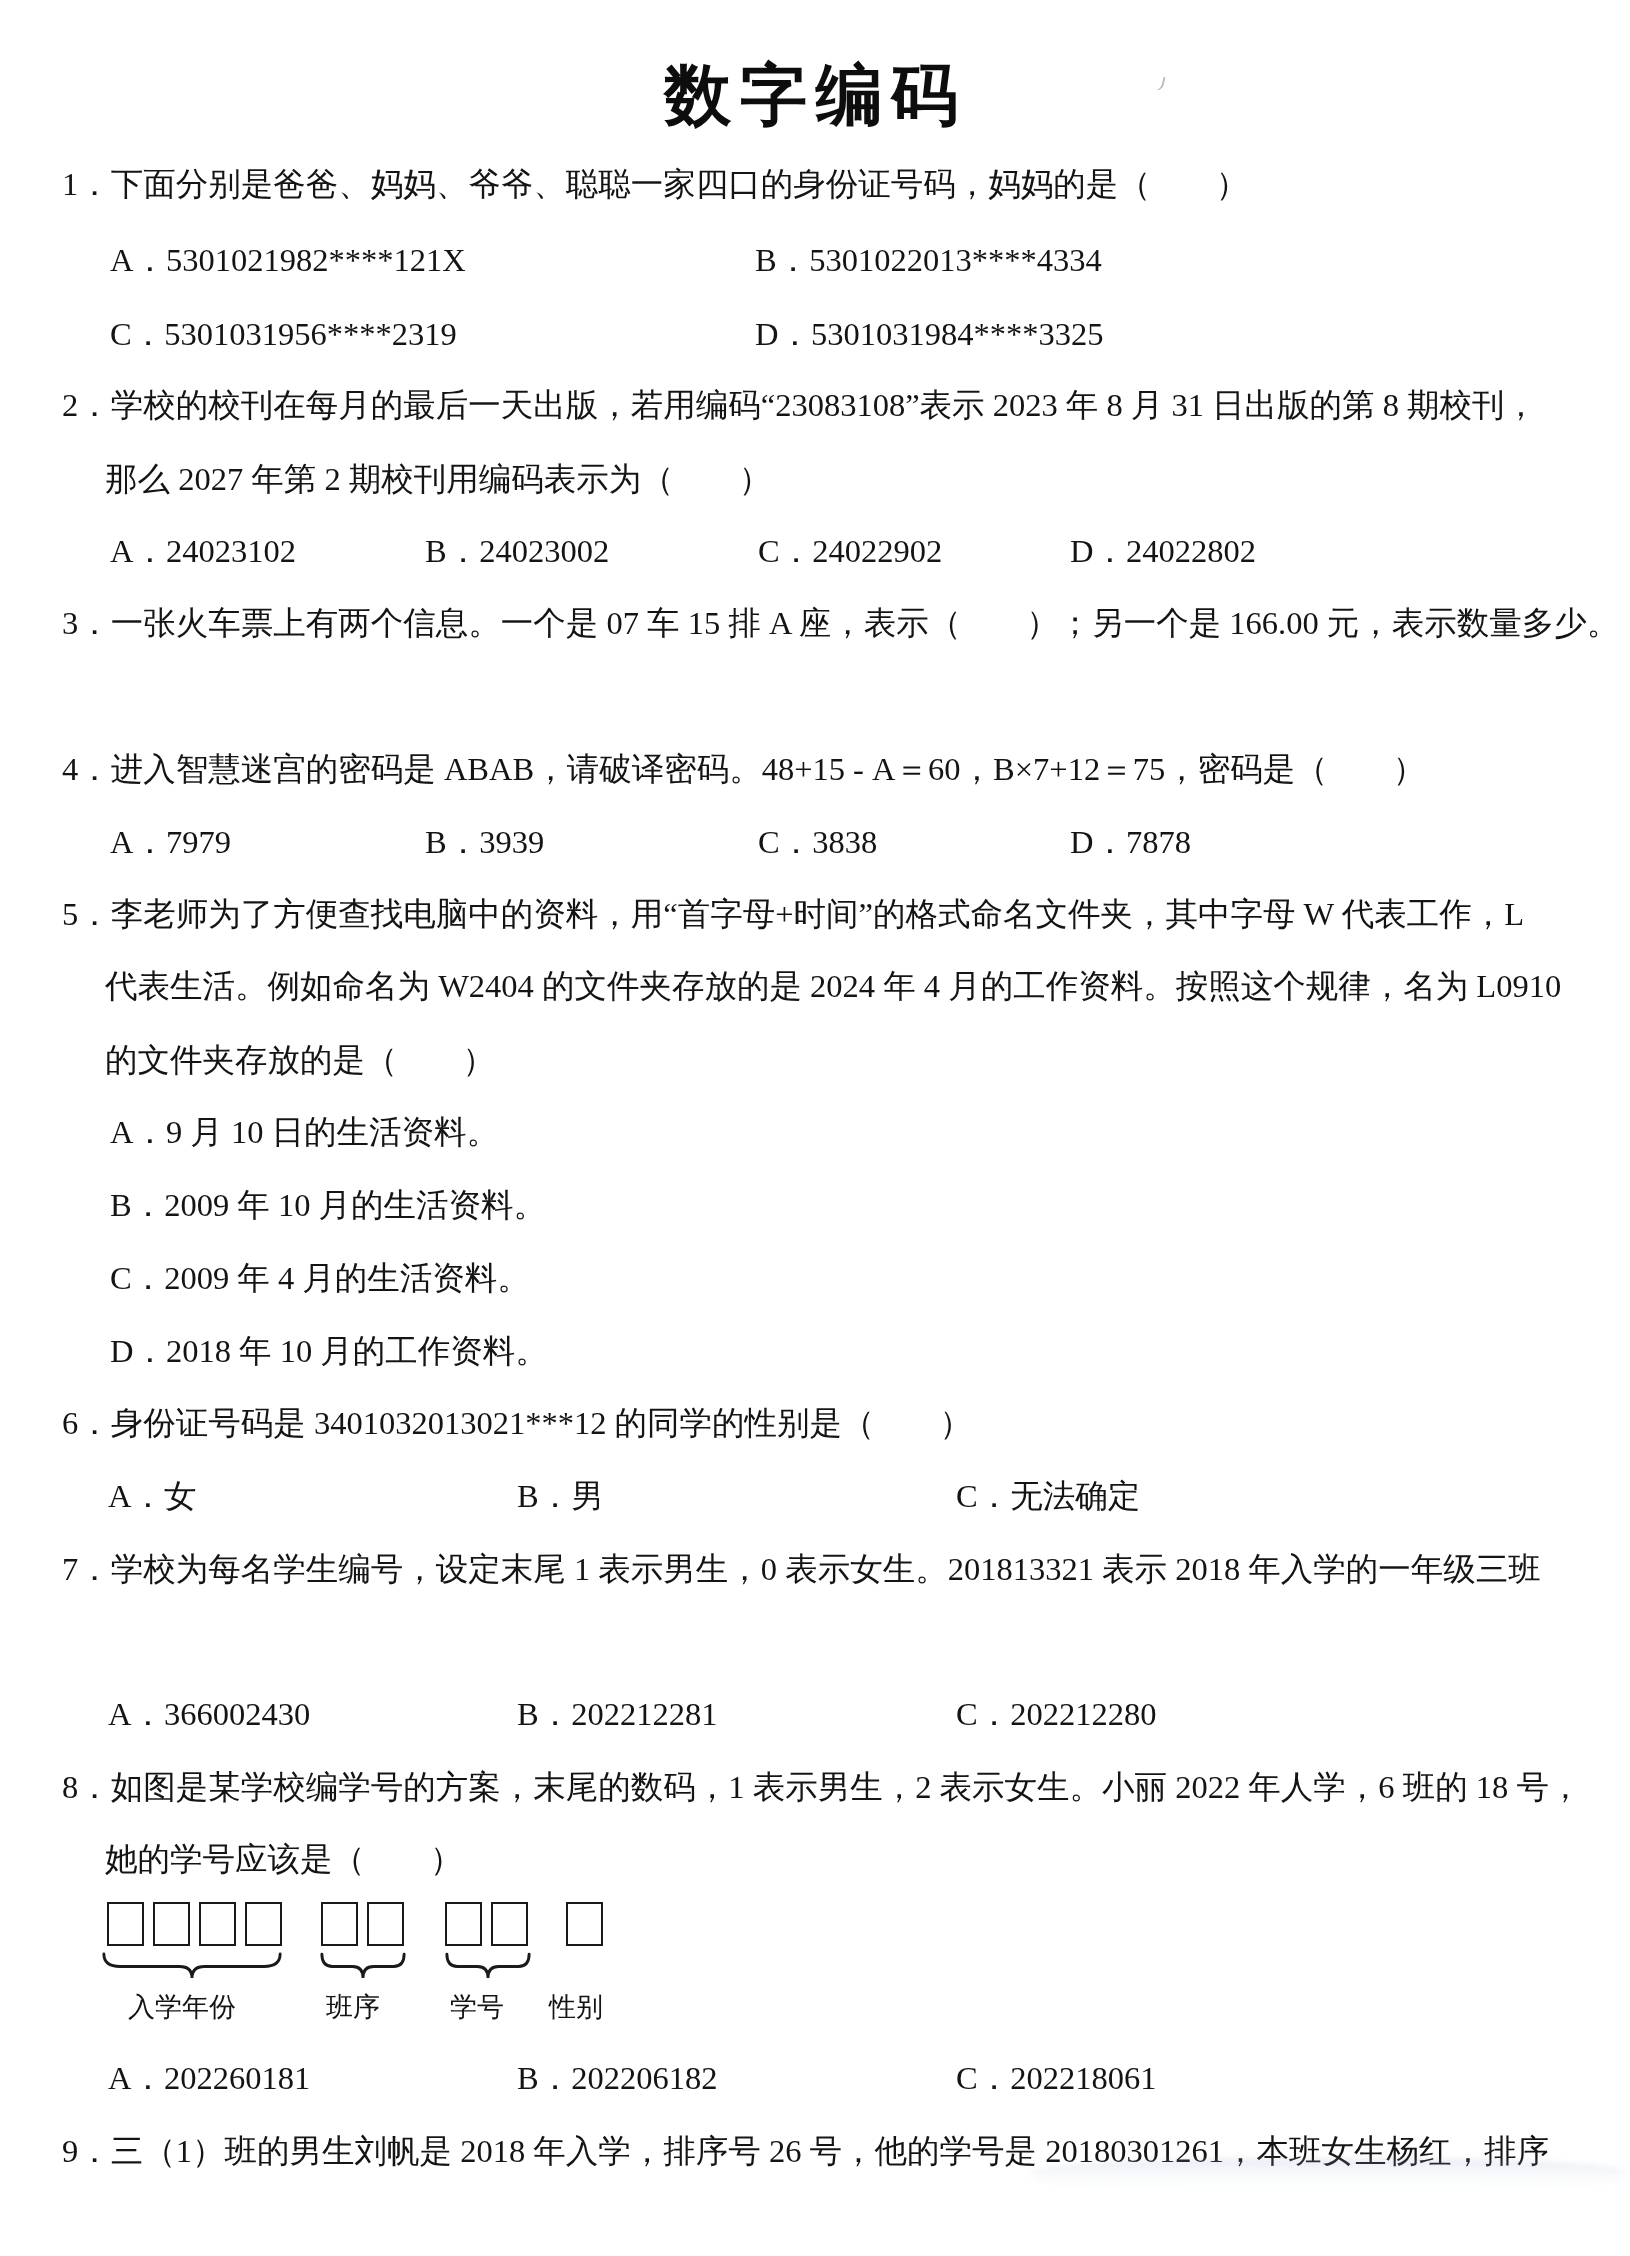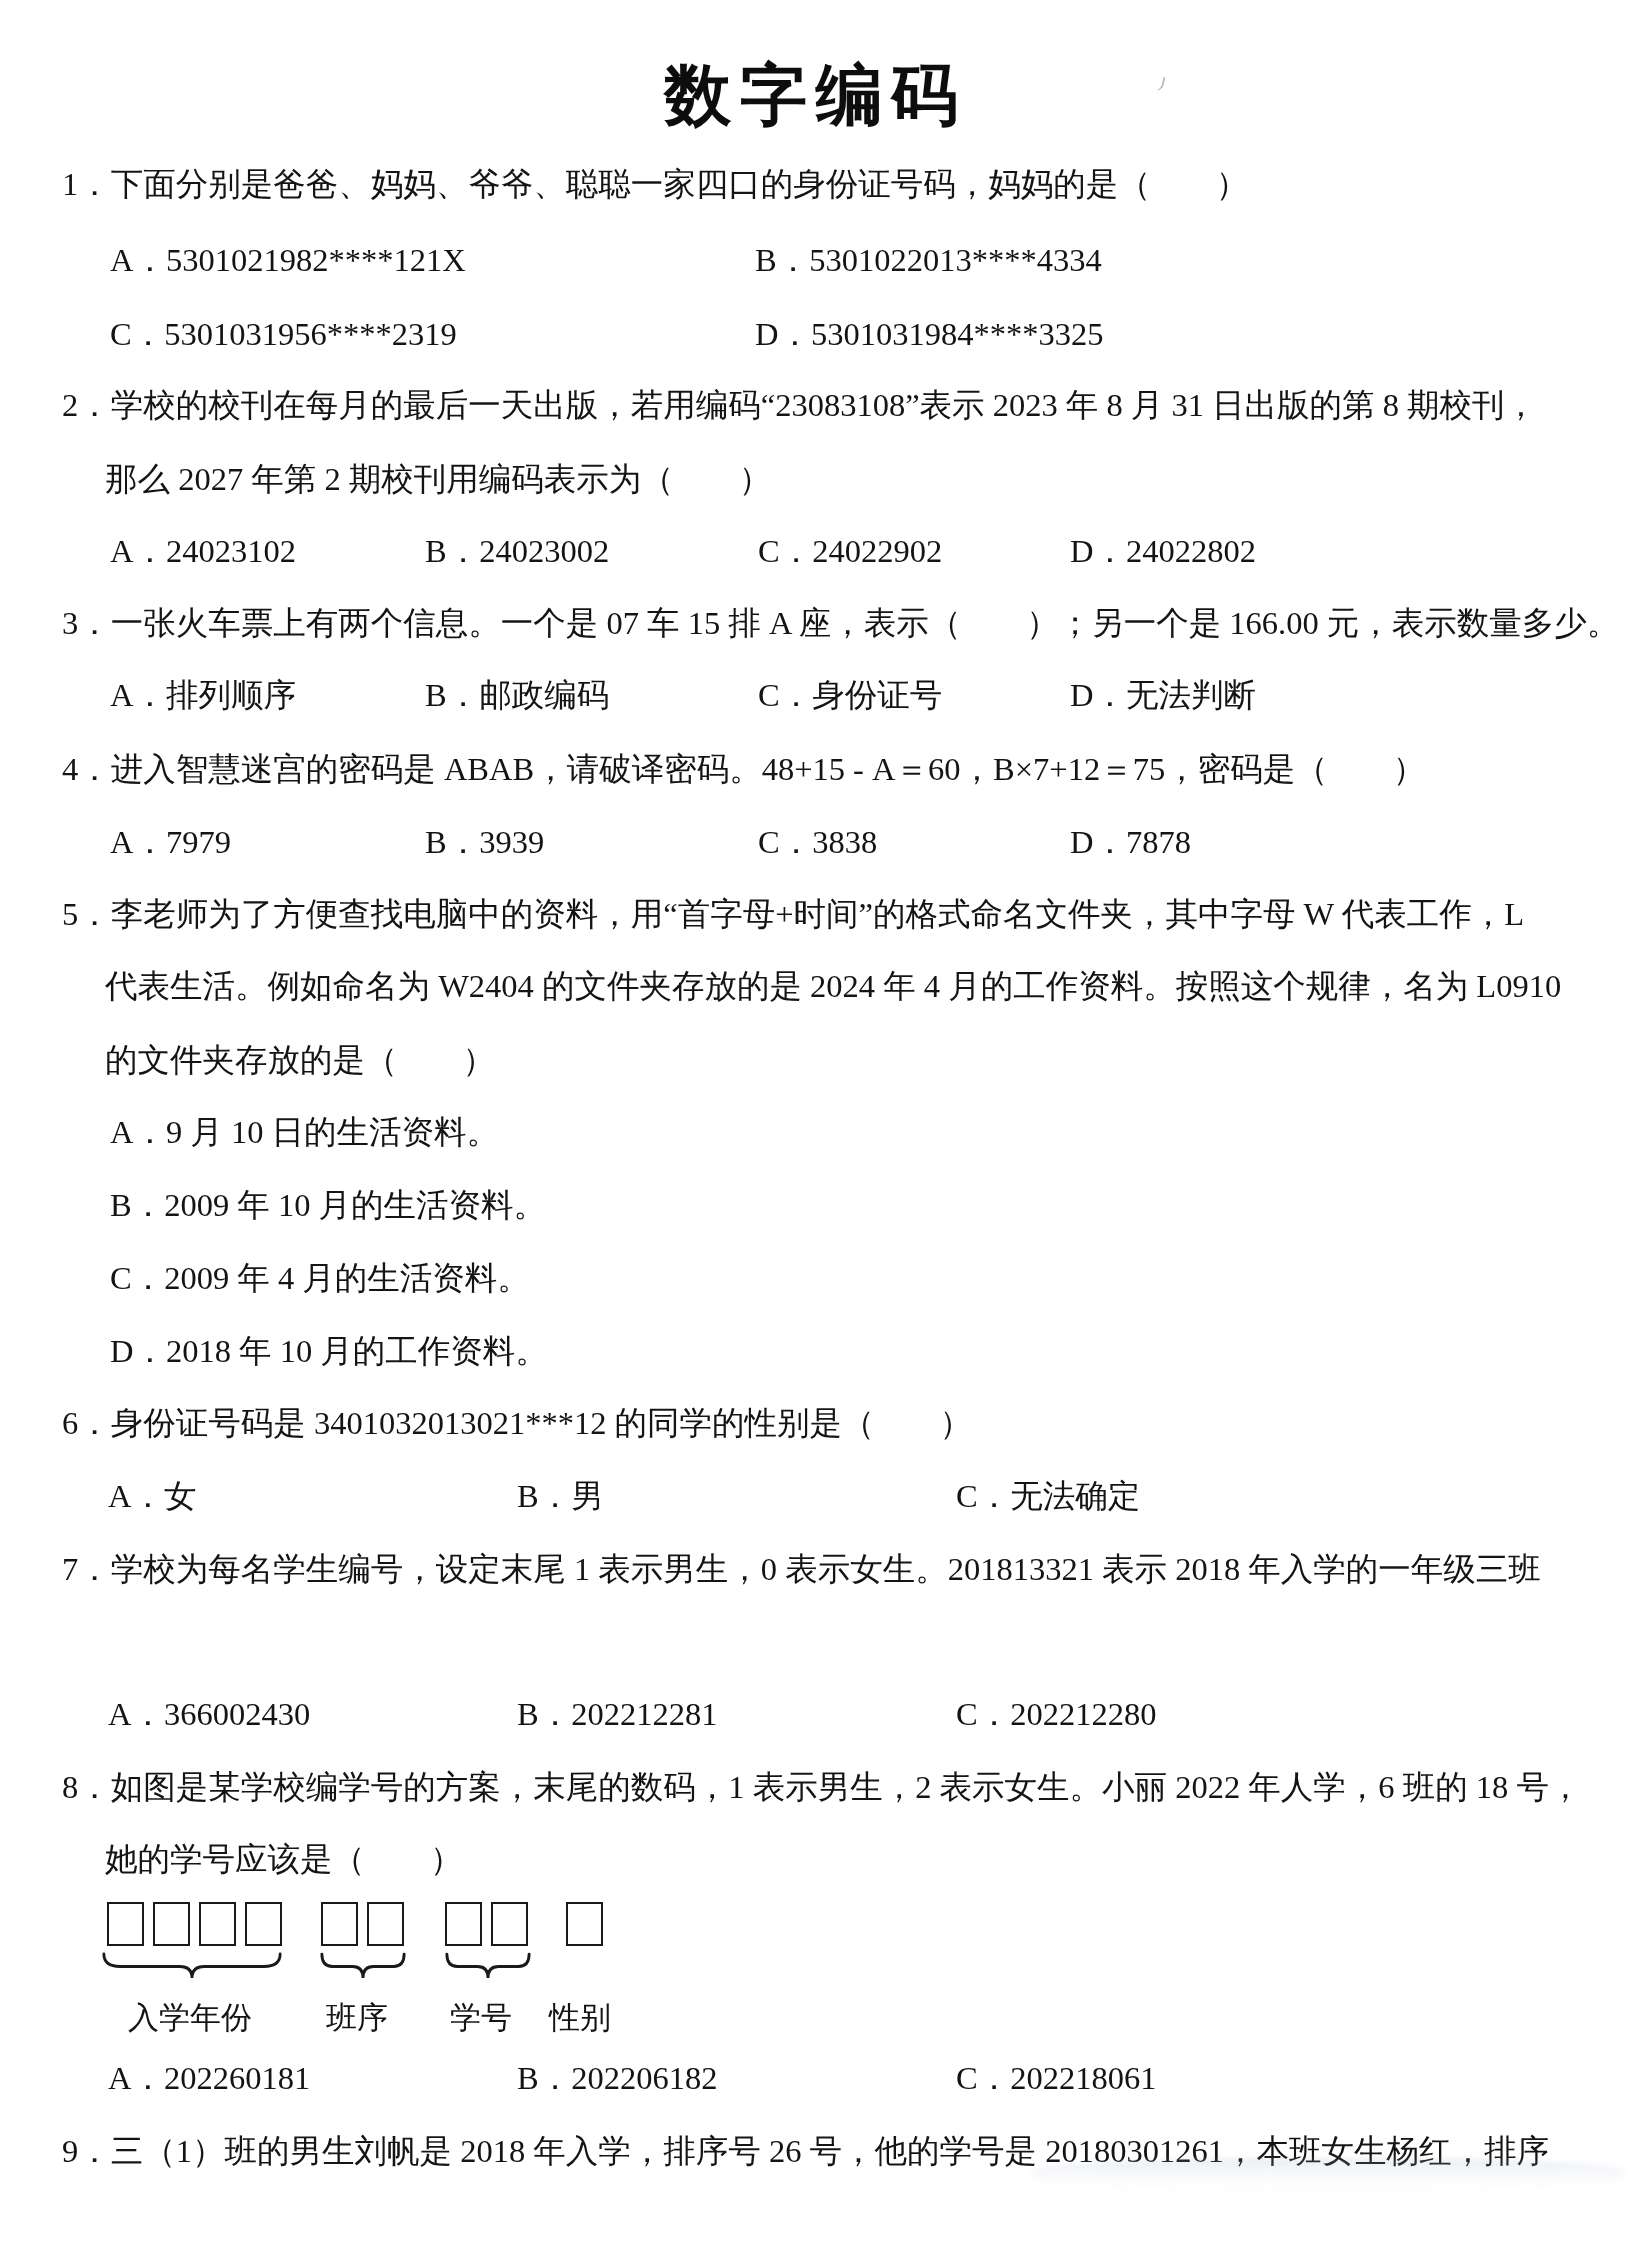--- a/index.html
+++ b/index.html
@@ -21,21 +21,21 @@
   .row { position:absolute; left:62px; white-space:nowrap; line-height:42px; }
   .row.cont { left:105px; }
   .optrow { position:absolute; left:62px; right:0; height:44px; line-height:42px; }
   .opt { position:absolute; white-space:nowrap; }
   .qnum { display:inline-block; min-width:44px; }
   .olab { display:inline; }
   
   .diagram { position:absolute; left:0; top:1897px; width:688px; height:163px; }
   .dbox { position:absolute; top:4.8px; width:32.5px; height:40px; border:2.9px solid #1a1a1a; background:#fff; }
   .brace { position:absolute; top:54px; }
-  .dlabel { position:absolute; top:92px; font-size:31px; white-space:nowrap;margin-top:8px; }
+  .dlabel { position:absolute; top:92px; font-size:27px; white-space:nowrap; }
   
   .artifact-tick {
     position:absolute; left:1155px; top:76px; width:6.7px; height:15.3px;
     border-right:2.9px solid #8a8a8a; border-radius:0 0 7.6px 0;
     transform:rotate(14deg); opacity:.6;
   }
   .artifact-smudge {
     position:absolute; left:1032px; top:2158px; width:593px; height:34px;
     background:linear-gradient(180deg, rgba(150,168,200,0.20), rgba(190,200,220,0.08) 55%, rgba(255,255,255,0));
     border-radius:40%; filter:blur(2.9px);
@@ -69,26 +69,20 @@
   </div>
   <div class="optrow" style="top:530px">
     <span class="opt" style="left:48px"><span class="olab">A．</span><span>24023102</span></span>
     <span class="opt" style="left:363px"><span class="olab">B．</span><span>24023002</span></span>
     <span class="opt" style="left:696px"><span class="olab">C．</span><span>24022902</span></span>
     <span class="opt" style="left:1008px"><span class="olab">D．</span><span>24022802</span></span>
   </div>
 
   <div class="row" style="top:602px">
     <span class="qnum">3．</span><span>一张火车票上有两个信息。一个是 07 车 15 排 A 座，表示（　　）；另一个是 166.00 元，表示数量多少。</span>
-  </div>
-  <div class="optrow" style="top:674px">
-    <span class="opt" style="left:48px"><span class="olab">A．</span><span>排列顺序</span></span>
-    <span class="opt" style="left:363px"><span class="olab">B．</span><span>邮政编码</span></span>
-    <span class="opt" style="left:696px"><span class="olab">C．</span><span>身份证号</span></span>
-    <span class="opt" style="left:1008px"><span class="olab">D．</span><span>无法判断</span></span>
   </div>
 
   <div class="row" style="top:748px">
     <span class="qnum">4．</span><span>进入智慧迷宫的密码是 ABAB，请破译密码。48+15 - A＝60，B×7+12＝75，密码是（　　）</span>
   </div>
   <div class="optrow" style="top:821px">
     <span class="opt" style="left:48px"><span class="olab">A．</span><span>7979</span></span>
     <span class="opt" style="left:363px"><span class="olab">B．</span><span>3939</span></span>
     <span class="opt" style="left:696px"><span class="olab">C．</span><span>3838</span></span>
     <span class="opt" style="left:1008px"><span class="olab">D．</span><span>7878</span></span>

